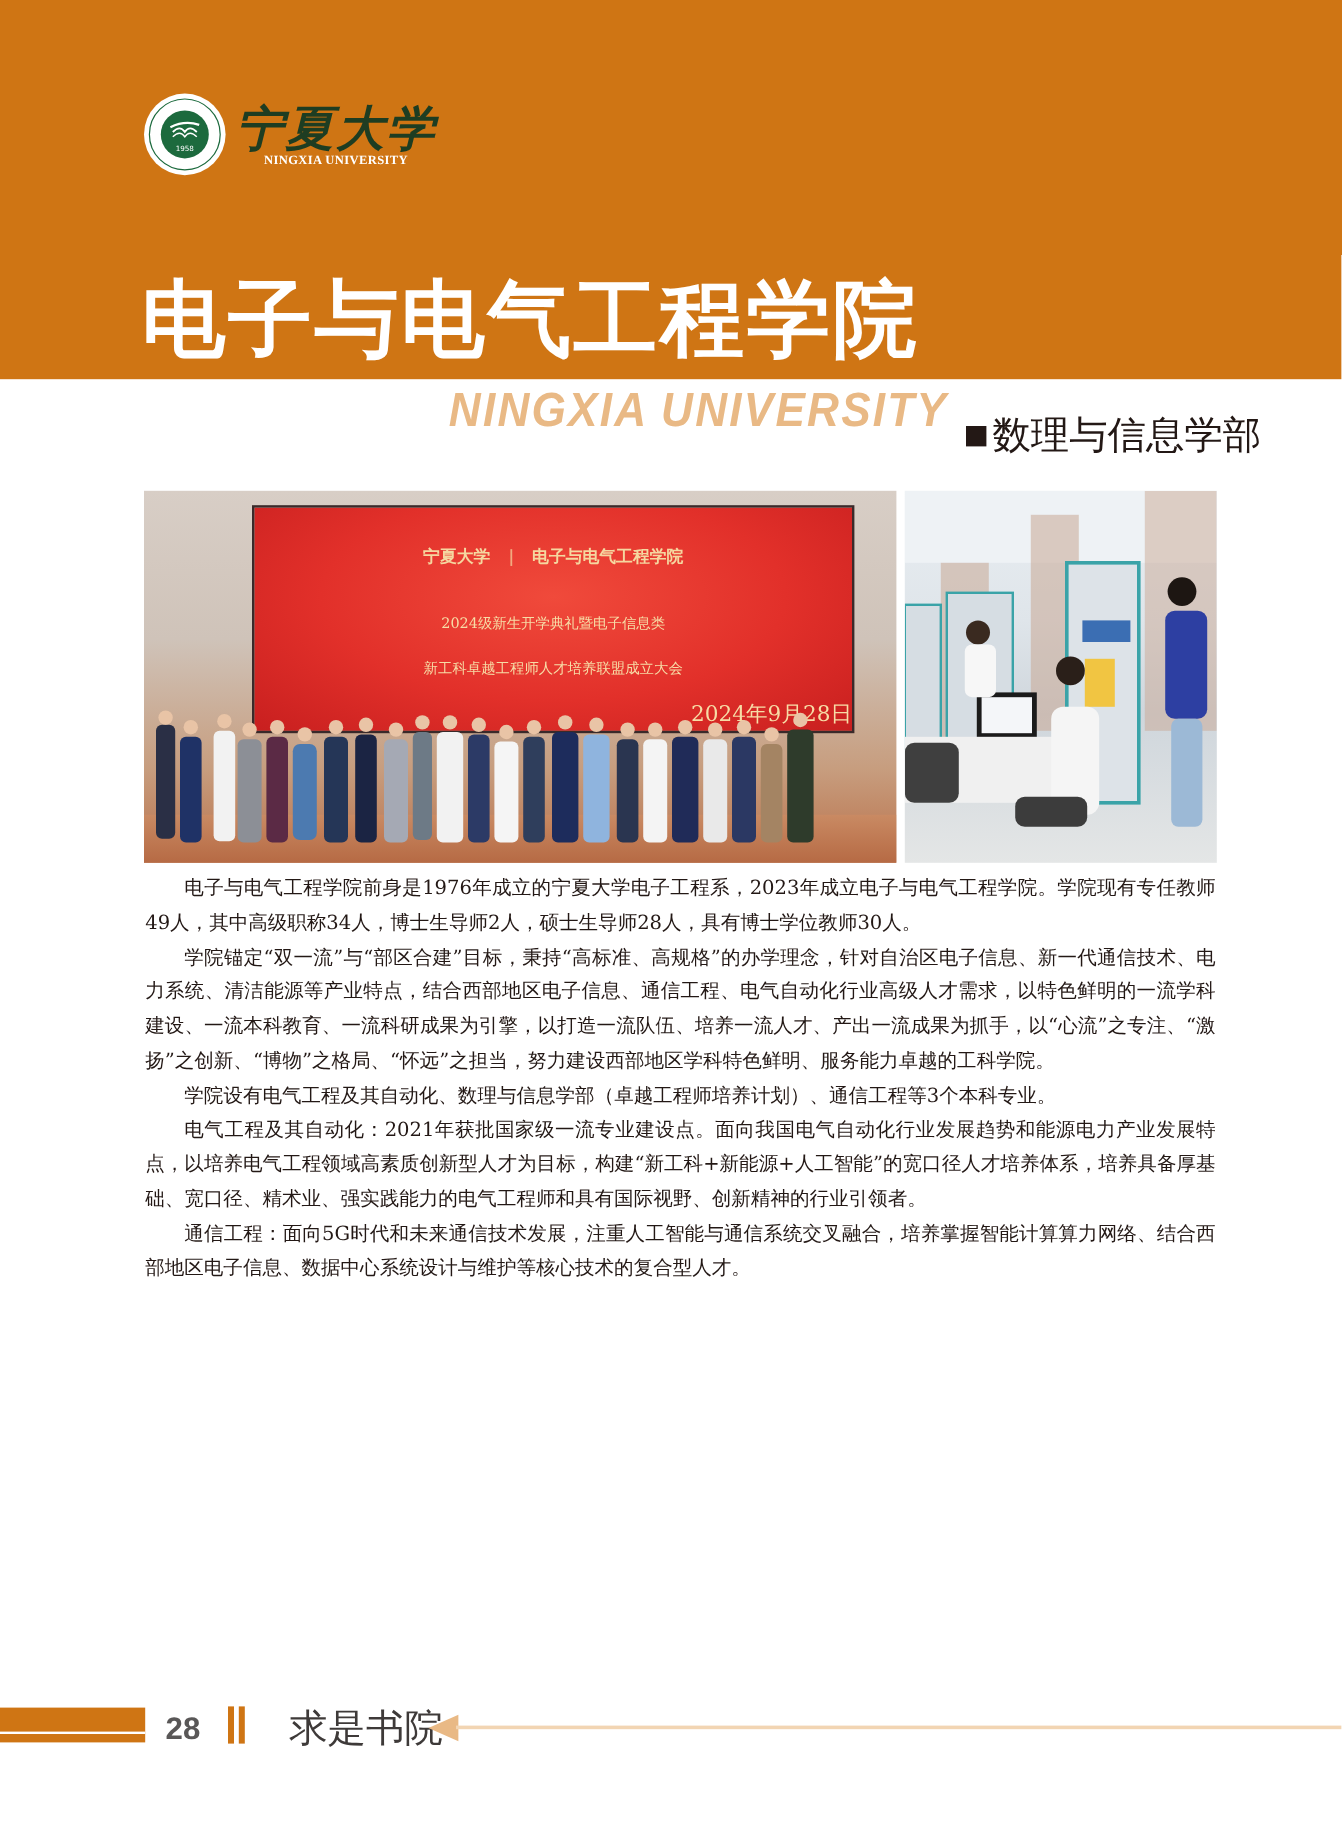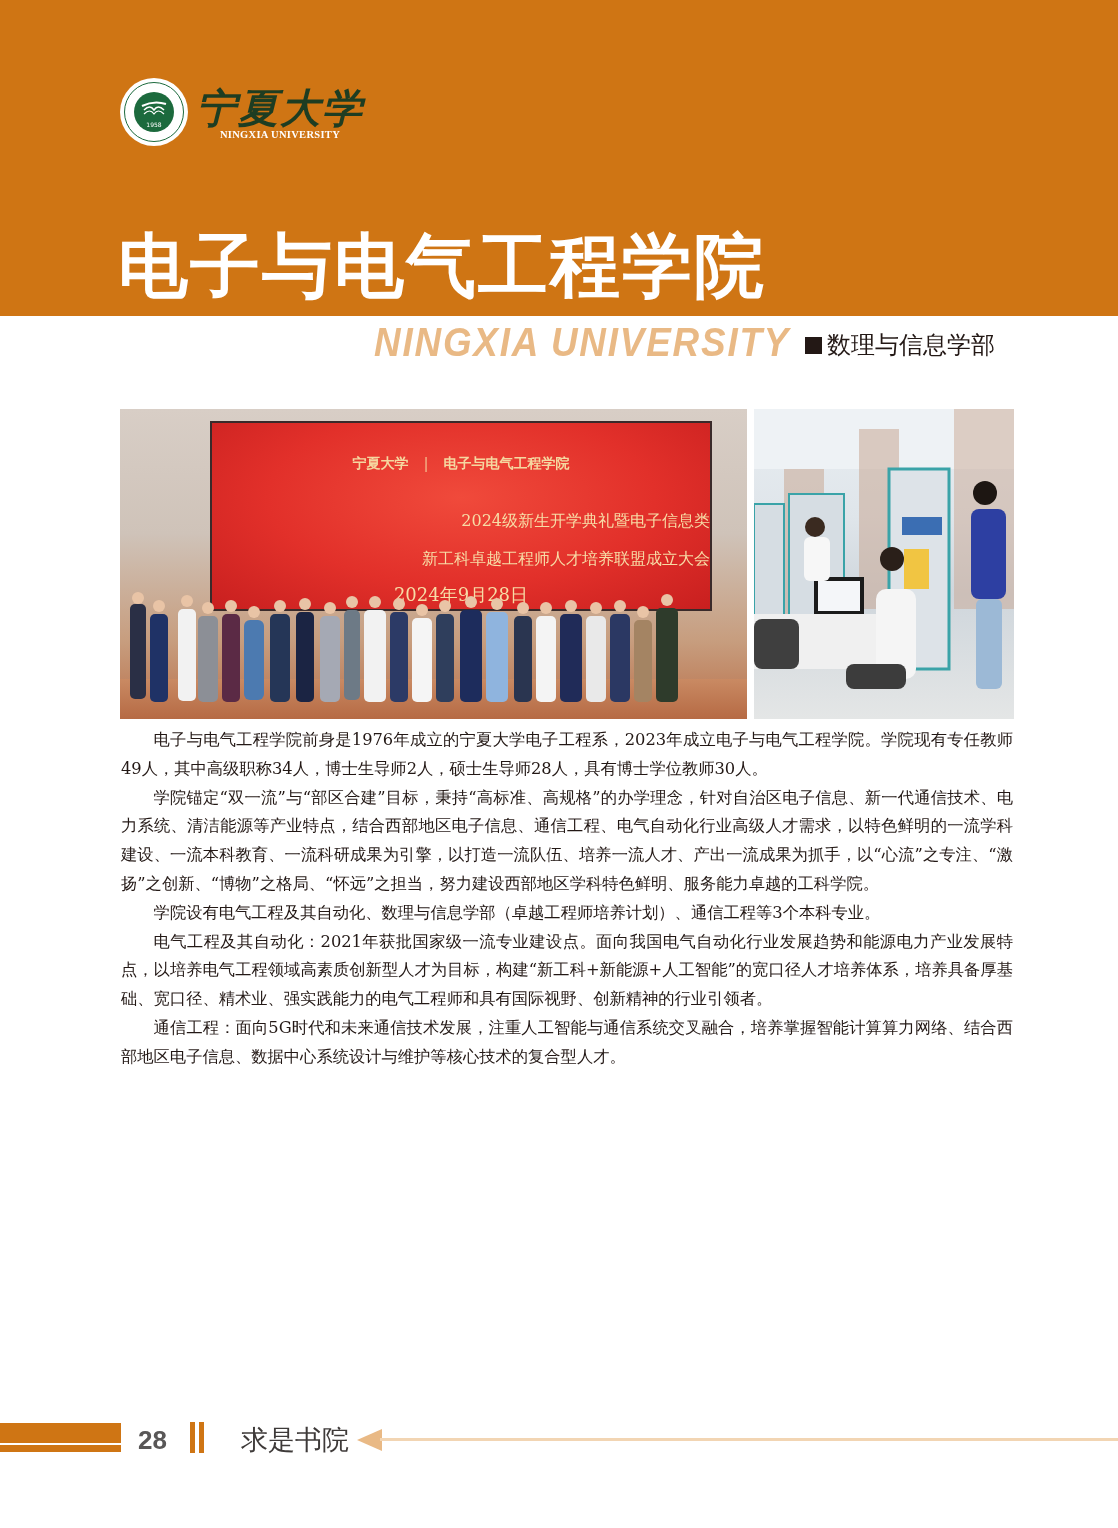--- a/index.html
+++ b/index.html
@@ -41,46 +41,46 @@
     color: #ffffff; letter-spacing: 2px; line-height: 88px; white-space: nowrap;
   }
 
   .subtitle-row { position: absolute; left: 374px; top: 318px; height: 48px; display: flex; align-items: center; }
   .watermark-en {
     font-family: "Liberation Sans", sans-serif; font-weight: bold; font-style: italic;
     font-size: 40px; color: #e9b985; letter-spacing: 2px; transform: scaleX(0.92); transform-origin: left center;
     white-space: nowrap;
   }
   .section-label {
-    position: absolute; left: 805px; top: 329px; font-family: "DejaVu Sans", sans-serif; font-size: 24px;
+    position: absolute; left: 805px; top: 341px; font-family: "DejaVu Sans", sans-serif; font-size: 32px;
     color: #231815; display: flex; align-items: center; white-space: nowrap;
   }
   .square-icon { width: 17px; height: 17px; background: #231815; display: inline-block; margin-right: 5px; }
 
   .photo { position: absolute; overflow: hidden; }
   .photo-ceremony {
     left: 120px; top: 409px; width: 627px; height: 310px;
     background: linear-gradient(180deg, #d8cec6 0%, #cfc3b9 40%, #c79d7e 75%, #b9704a 100%);
   }
   .screen {
     position: absolute; left: 90px; top: 12px; width: 502px; height: 190px;
     background: radial-gradient(ellipse at 50% 40%, #f04a3b 0%, #e2302a 55%, #c81f1f 100%);
     border: 2px solid #3a2a2a;
   }
   .screen-logos {
     position: absolute; top: 32px; left: 0; width: 100%; text-align: center;
     color: #f5d7a0; font-size: 14px; font-weight: bold; white-space: nowrap;
   }
   .screen-line1, .screen-line2 {
-    position: absolute; left: 0; width: 100%; text-align: right;
-    color: #f7dca6; font-size: 16px; white-space: nowrap;
+    position: absolute; left: 0; width: 100%; text-align: center;
+    color: #f7dca6; font-size: 12px; white-space: nowrap;
   }
   .screen-line1 { top: 88px; }
   .screen-line2 { top: 126px; }
-  .screen-date { position: absolute; top: 160px; width: 100%; text-align: center; color: #f7dca6; font-size: 18px; }
+  .screen-date { position: absolute; top: 160px; width: 100%; text-align: right; color: #f7dca6; font-size: 18px; }
   .crowd { position: absolute; left: 0; top: 165px; width: 627px; height: 130px; }
   .stage-floor {
     position: absolute; left: 0; bottom: 0; width: 100%; height: 40px;
     background: linear-gradient(180deg, #c98a63 0%, #b66a44 100%);
   }
 
   .photo-lab {
     left: 754px; top: 409px; width: 260px; height: 310px;
     background: linear-gradient(180deg, #e9eef2 0%, #dfe5ea 35%, #cfd6dc 60%, #e4e6e6 100%);
   }
@@ -96,21 +96,21 @@
   .footer-bar { position: absolute; left: 0; top: 3px; width: 121px; height: 29px; background: #cf7514; }
   .footer-bar-gap { position: absolute; left: 0; top: 23px; width: 121px; height: 2px; background: #fff; }
   .page-num {
     position: absolute; left: 138px; top: 0; font-family: "Liberation Sans", sans-serif;
     font-weight: bold; font-size: 26px; line-height: 40px; color: #595757;
   }
   .divider-bars { position: absolute; left: 190px; top: 2px; width: 15px; height: 31px; }
   .divider-bars span { position: absolute; top: 0; width: 5px; height: 31px; background: #cf7514; }
   .footer-label {
     position: absolute; left: 241px; top: 0; font-family: "DejaVu Sans", sans-serif;
-    font-size: 27px; line-height: 40px; color: #3e3a39;
+    font-size: 32px; line-height: 40px; color: #3e3a39;
   }
   .arrow-icon {
     position: absolute; left: 357px; top: 9px; width: 0; height: 0;
     border-top: 11px solid transparent; border-bottom: 11px solid transparent; border-right: 25px solid #e9b985;
   }
   .footer-line { position: absolute; left: 380px; top: 18px; width: 738px; height: 3px; background: #f2d5b3; }
 </style>
 </head>
 <body>
 

